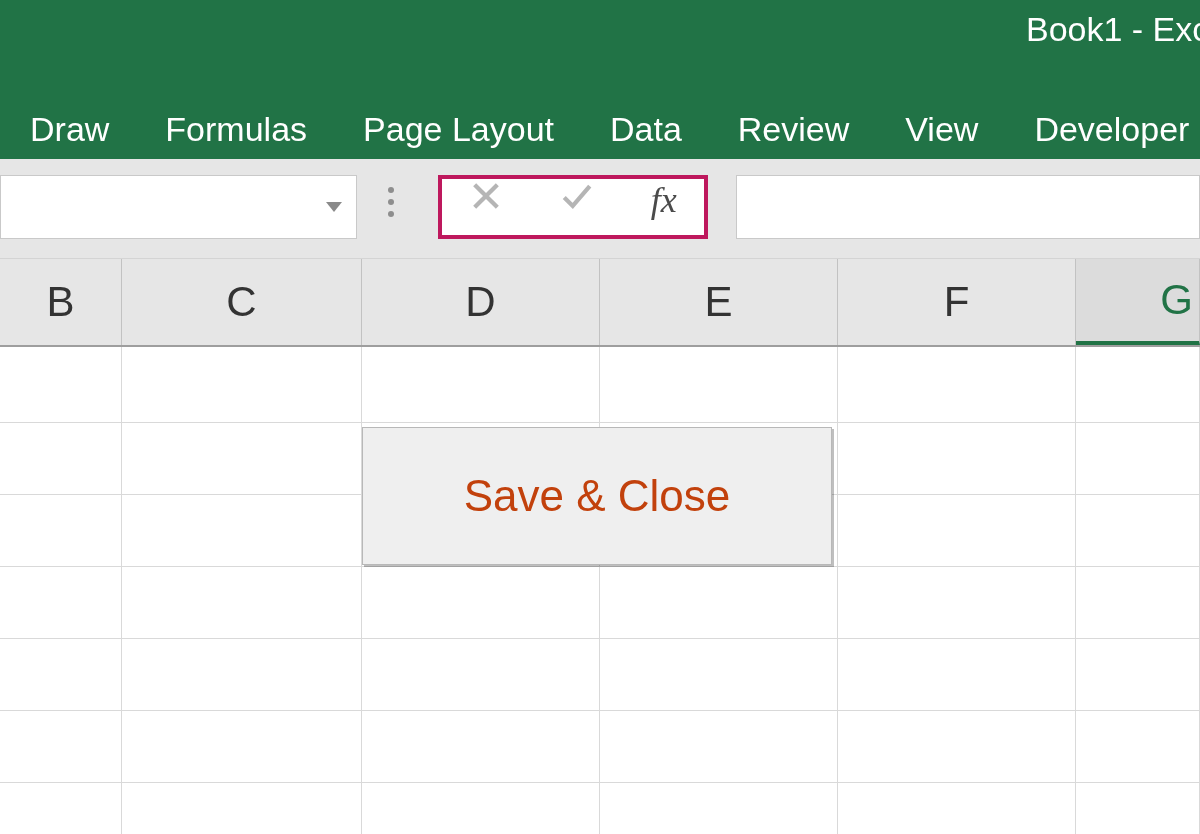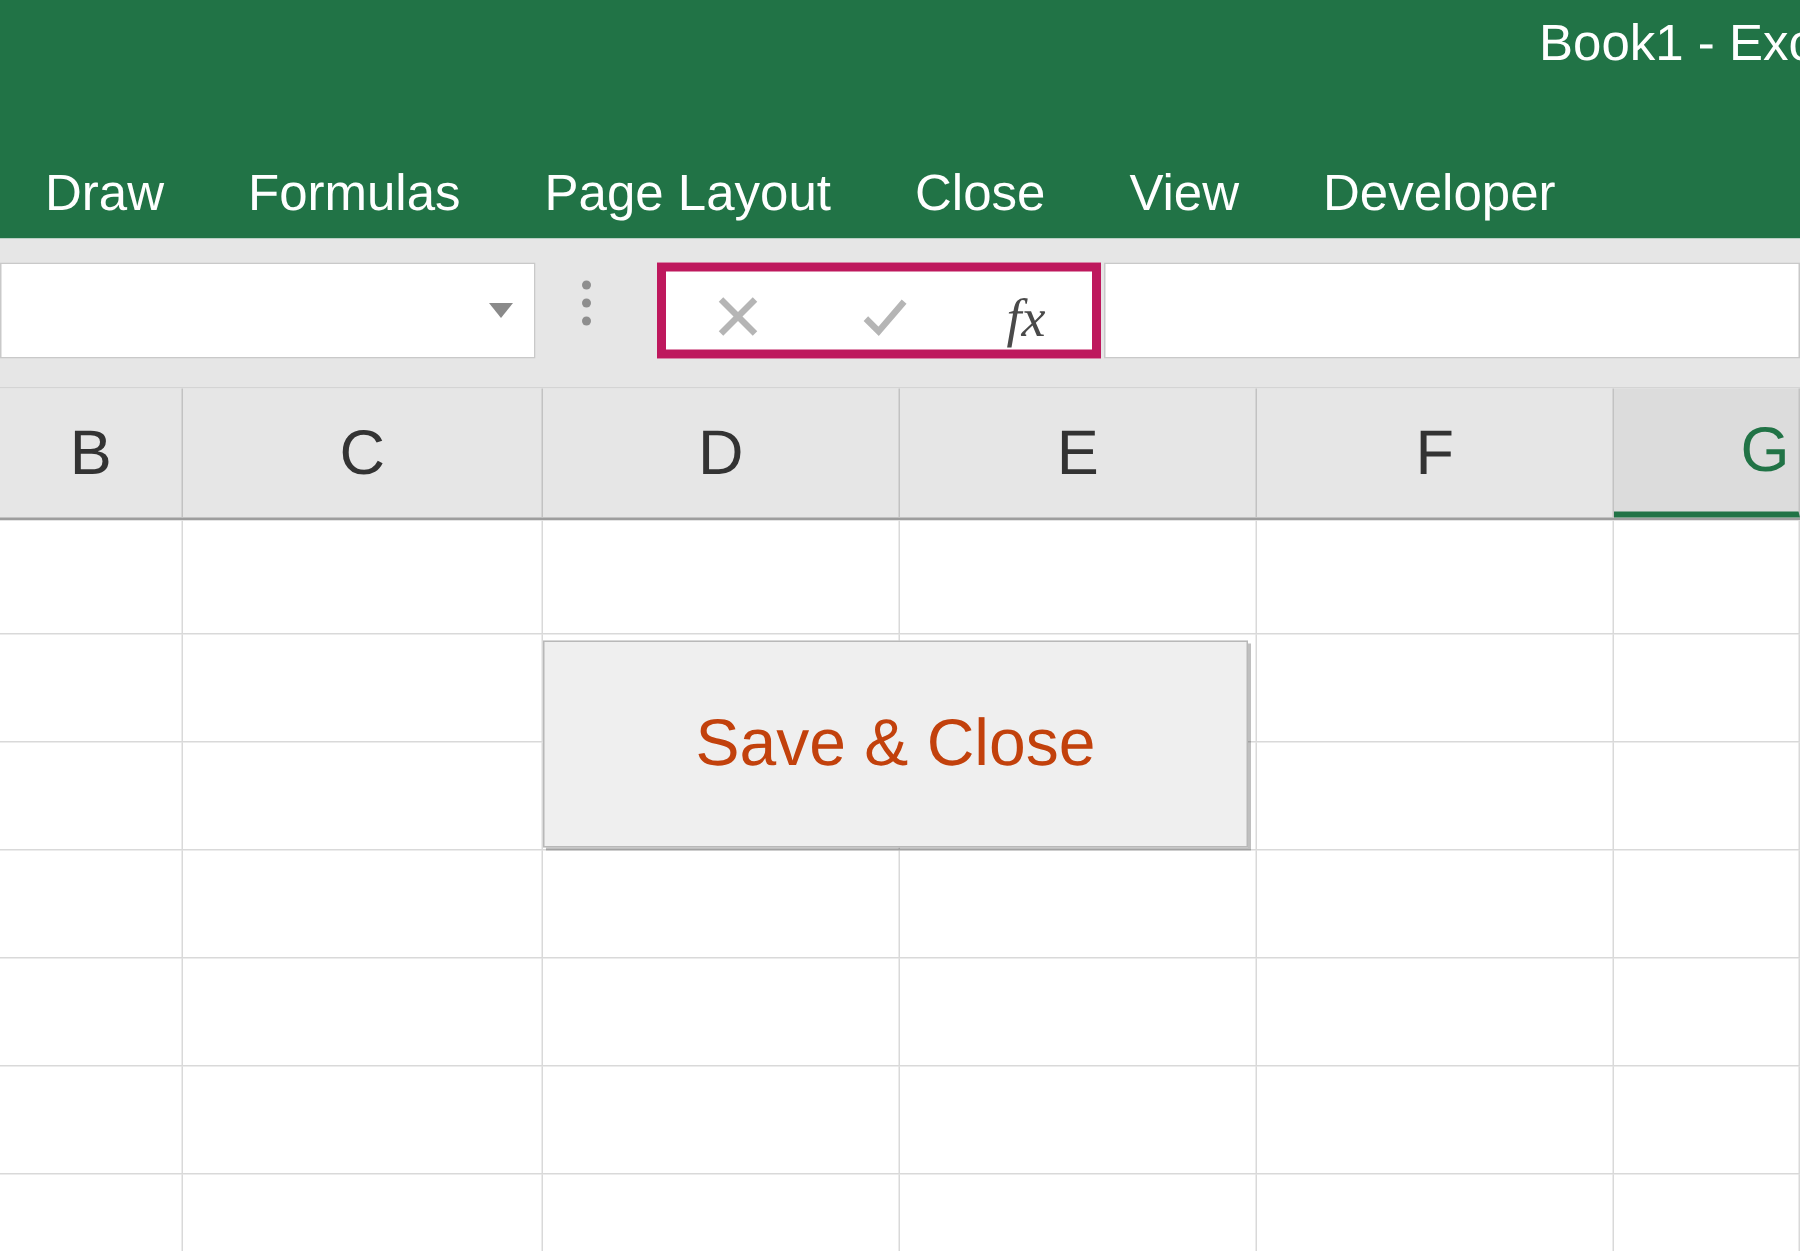--- a/index.html
+++ b/index.html
@@ -80,26 +80,26 @@
     line-height: 10px;
     display: flex;
     flex-direction: column;
     gap: 6px;
   }
   .dots span { width:6px; height:6px; background:#8e8e8e; border-radius:50%; display:block;}
   .fx-ctrl {
     position: absolute;
     left: 438px;
     top: 16px;
-    width: 296px;
+    width: 270px;
     height: 64px;
     background: #fff;
-    border: 6px solid #be185d;
-    display: flex;
-    align-items: flex-end;
+    border: 4px solid #be185d;
+    display: flex;
+    align-items: flex-start;
     justify-content: space-around;
   }
   .fx-ctrl .x, .fx-ctrl .chk { color: #b5b5b5; }
   .fx-ctrl .fx { font-family: "Times New Roman", serif; font-style: italic; font-size: 36px; color:#4a4a4a; }
   .formula-input {
     position: absolute;
     left: 736px;
     top: 16px;
     right: 0;
     width: 464px;
@@ -169,21 +169,22 @@
 <body>
 
 <div class="titlebar">
   <div class="titlebar-text">Book1  -  Exc</div>
 </div>
 
 <div class="ribbon-tabs">
   <div class="ribbon-tab">Draw</div>
   <div class="ribbon-tab">Formulas</div>
   <div class="ribbon-tab">Page Layout</div>
-  <div class="ribbon-tab">Close</div>
+  <div class="ribbon-tab">Data</div>
+  <div class="ribbon-tab">Review</div>
   <div class="ribbon-tab">View</div>
   <div class="ribbon-tab">Developer</div>
 
 </div>
 
 <div class="formula-row">
   <div class="name-box">
     <span></span>
     <svg class="name-box-arrow" width="20" height="14" viewBox="0 0 20 14">
         <polygon points="2,2 18,2 10,12" fill="#8a8a8a"></polygon>

